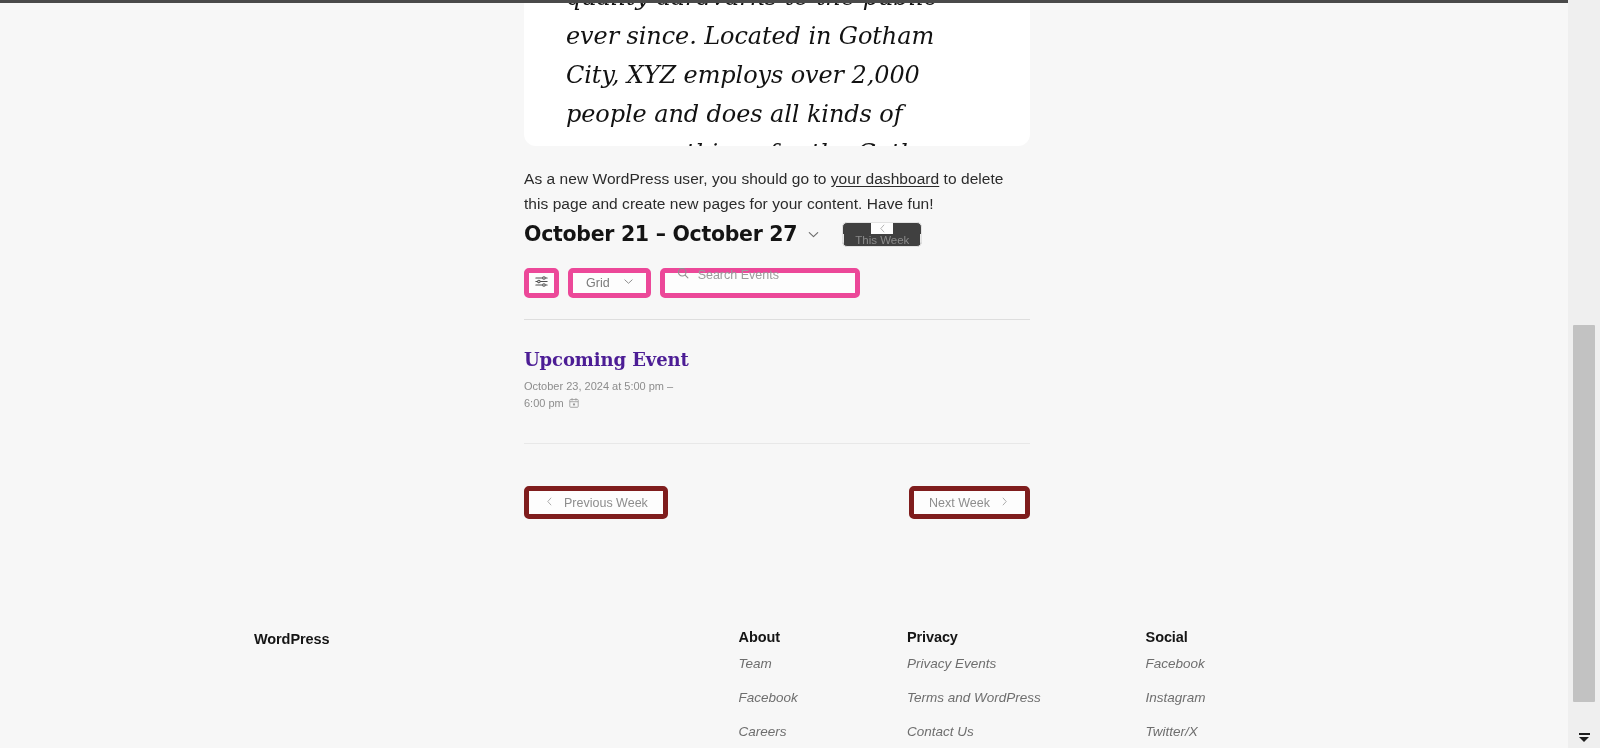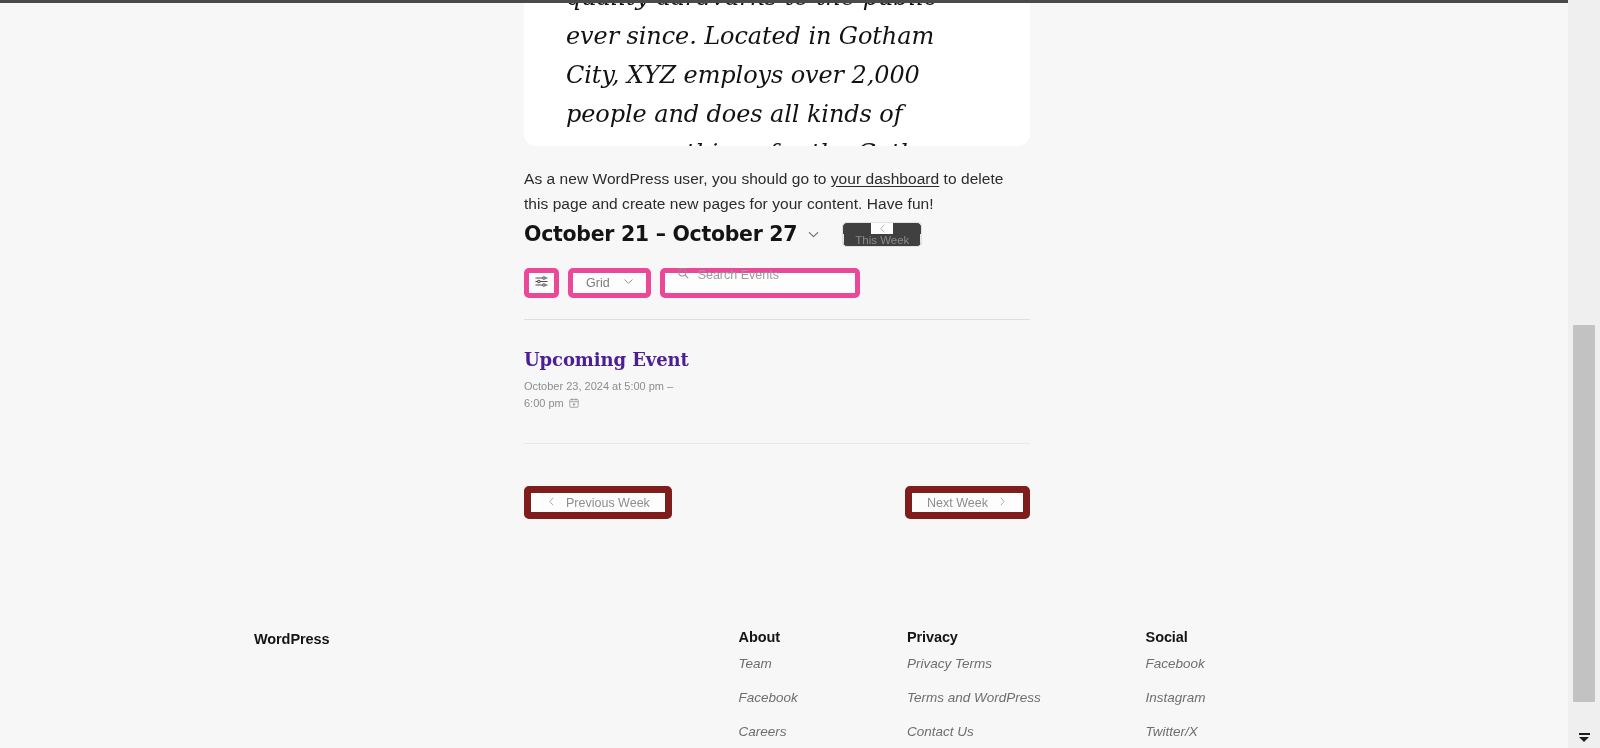--- a/index.html
+++ b/index.html
@@ -219,21 +219,21 @@
   }
 
   
   .week-nav {
     display: flex;
     justify-content: space-between;
     margin-top: 42px;
   }
   .week-nav-btn {
     height: 33px;
-    border: 7px solid #7f1d1d;
+    border: 5px solid #7f1d1d;
     border-radius: 5px;
     background: #fdfdfd;
     display: flex;
     align-items: center;
     gap: 9px;
     padding: 0 15px;
     font-size: 12.5px;
     color: #8d8d8d;
     cursor: pointer;
     white-space: nowrap;
@@ -437,21 +437,21 @@
       <ul>
         <li><a href="#">Team</a></li>
         <li><a href="#">Facebook</a></li>
         <li><a href="#">Careers</a></li>
       </ul>
     </div>
 
     <div class="footer-col wide">
       <h4>Privacy</h4>
       <ul>
-        <li><a href="#">Privacy Terms</a></li>
+        <li><a href="#">Privacy Events</a></li>
         <li><a href="#">Terms and WordPress</a></li>
         <li><a href="#">Contact Us</a></li>
       </ul>
     </div>
 
     <div class="footer-col">
       <h4>Social</h4>
       <ul>
         <li><a href="#">Facebook</a></li>
         <li><a href="#">Instagram</a></li>

